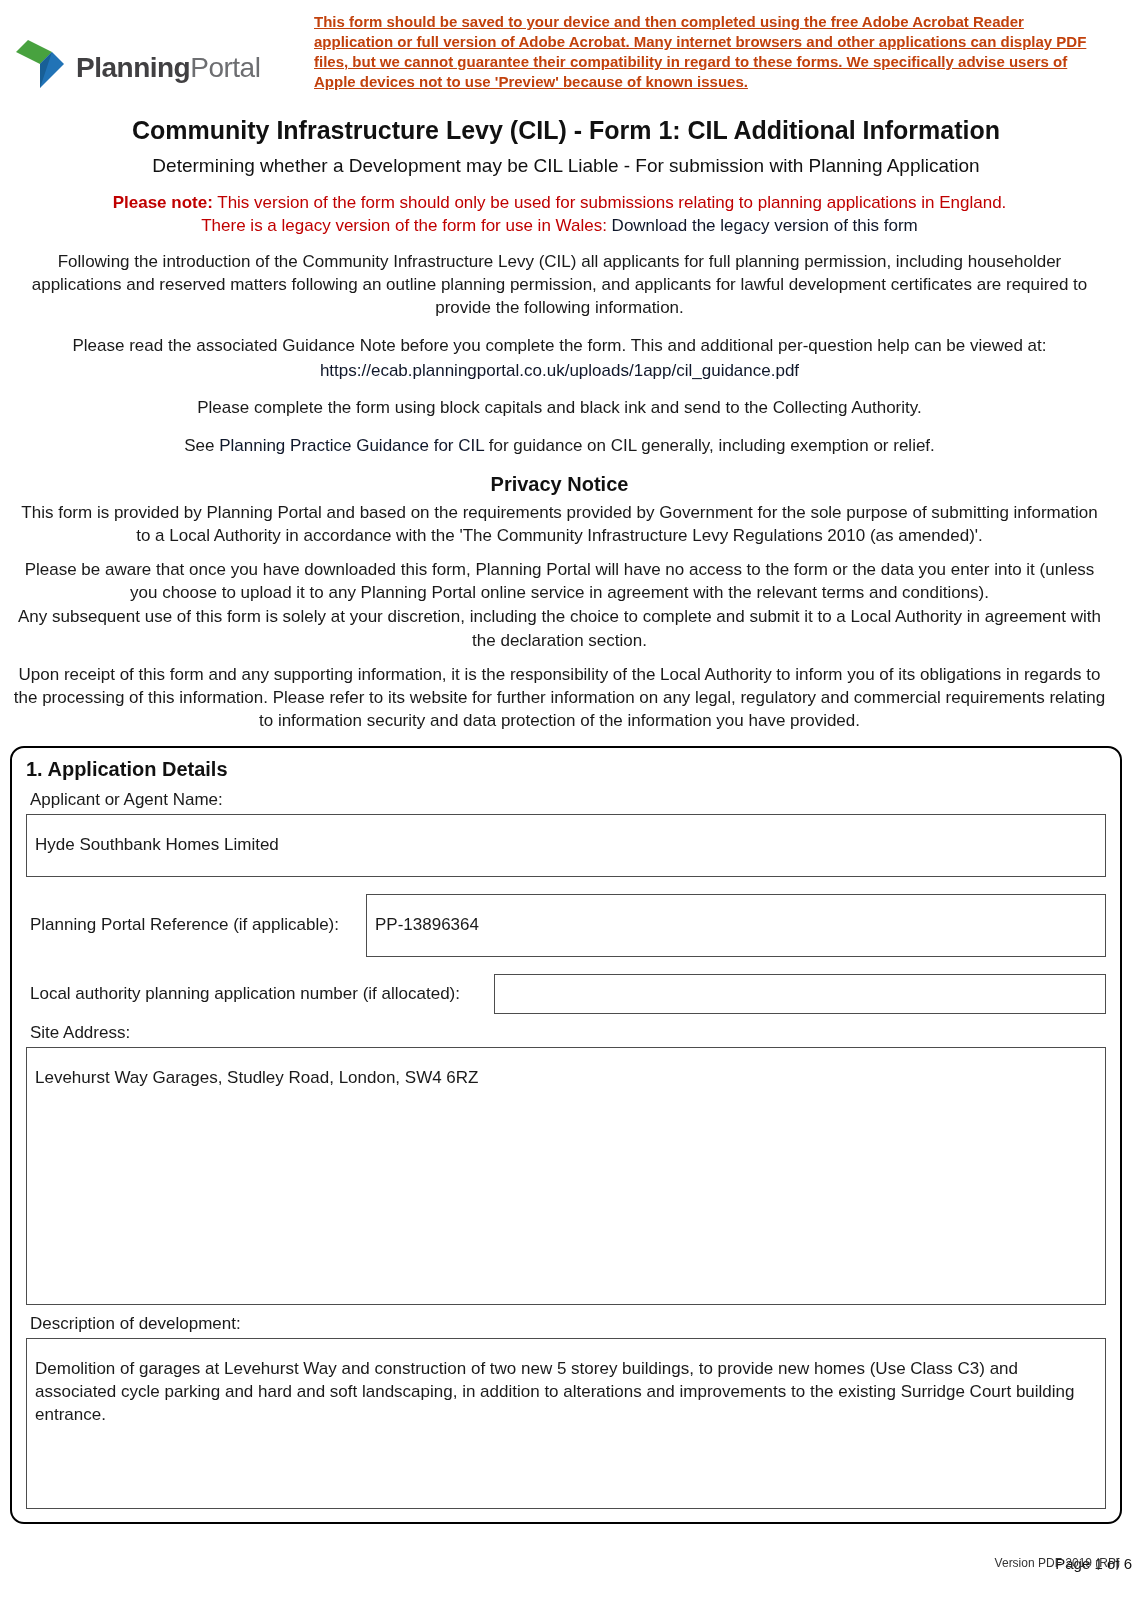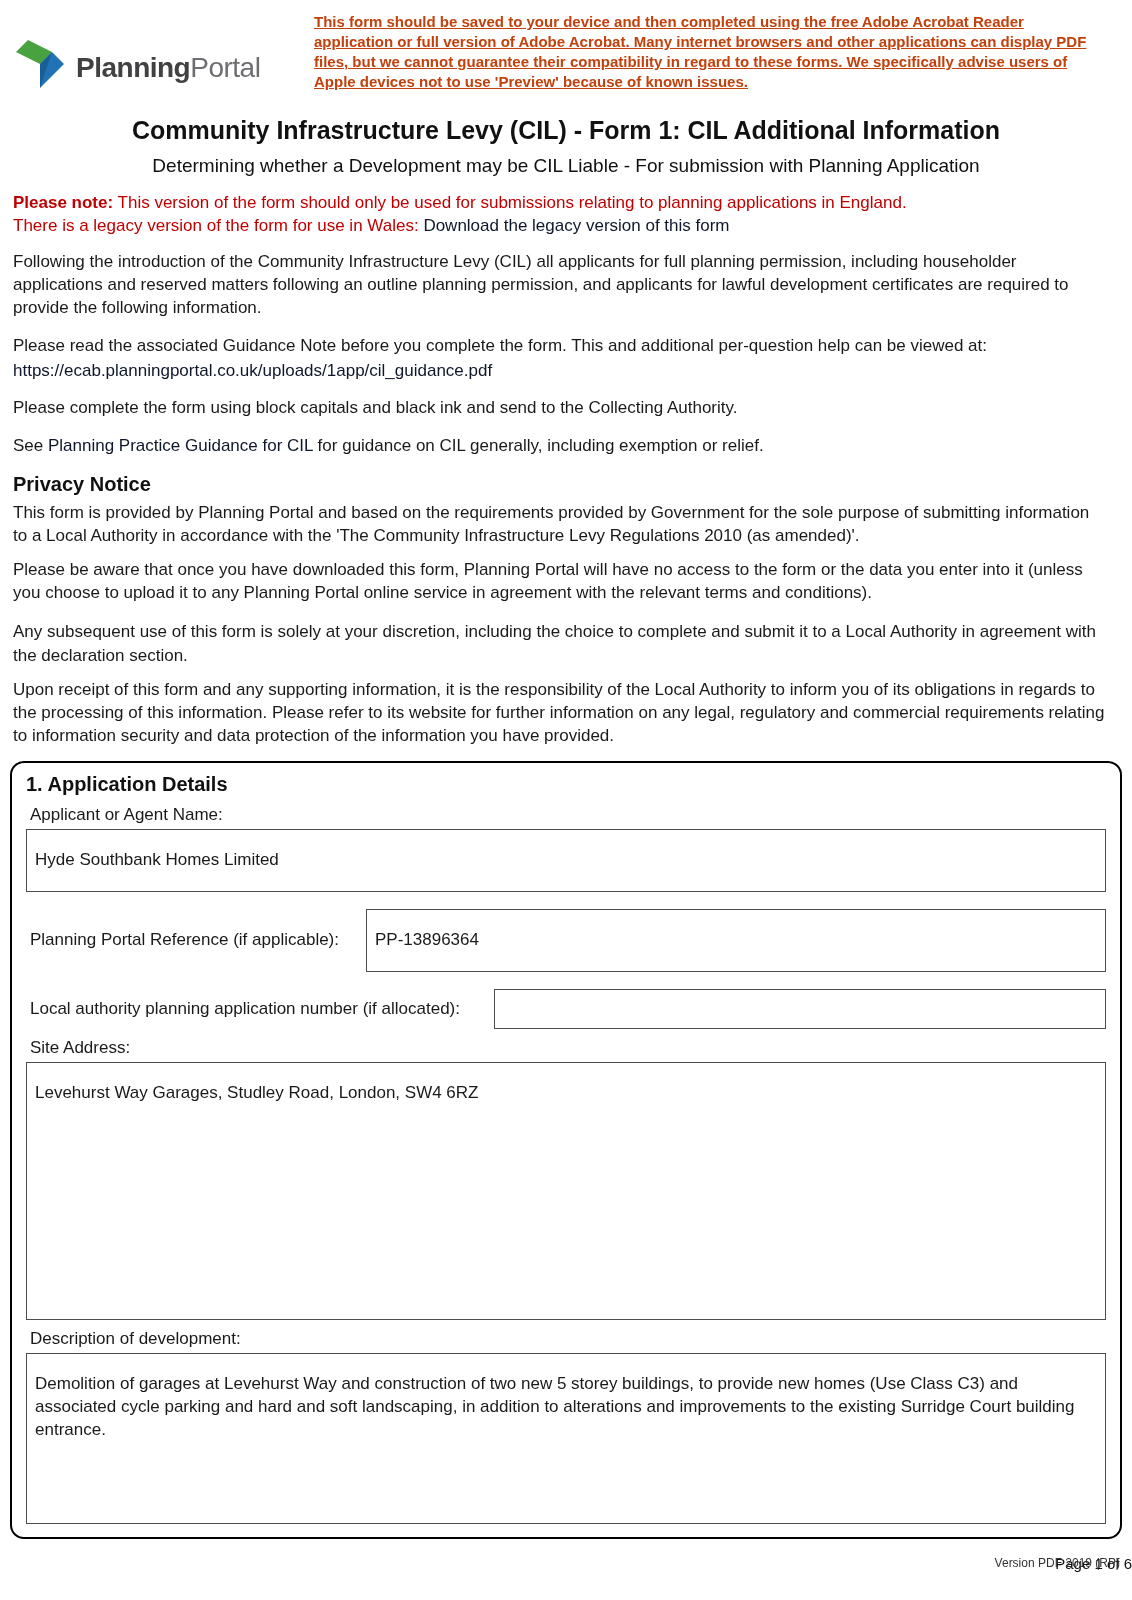--- a/index.html
+++ b/index.html
@@ -21,34 +21,34 @@
   .logo-text .light { font-weight:400; color:#6d6e71; }
   .warning {
     flex:1;
     color:#c2410c; font-weight:700; font-size:15px; line-height:1.33;
     padding-right:18px;
     text-decoration:underline;
   }
   
   .title { text-align:center; font-size:25px; font-weight:700; margin:18px 20px 0; color:#111; }
   .subtitle { text-align:center; font-size:19px; margin-top:10px; color:#111; }
-  .content { padding:0 26px 0 13px; }
+  .content { padding:0 26px 0 13px;text-align:center; }
   .red { color:#c00000; }
   .link { color:#0f172a; cursor:pointer; text-decoration:none; }
   p { margin:0; font-size:17px; line-height:1.36; }
   .note-block { margin-top:14px; }
   .p-intro { margin-top:13px; }
   .p-guidance { margin-top:14px; font-weight:400; }
   .p-guidlink { margin-top:2px; }
   .p-complete { margin-top:14px; }
   .p-see { margin-top:15px; }
   .privacy-h { font-size:20px; font-weight:700; margin:16px 0 5px; color:#111; }
   .pv1 { margin-top:2px; }
   .pv2 { margin-top:11px; }
-  .pv3 { margin-top:16px; }
+  .pv3 { margin-top:1px; }
   .pv4 { margin-top:11px; }
   
   .section-box {
     margin:14px 10px 0;
     border:2px solid #000;
     border-radius:14px;
     padding:8px 14px 14px;
     box-sizing:border-box;
     height:778px;
   }

